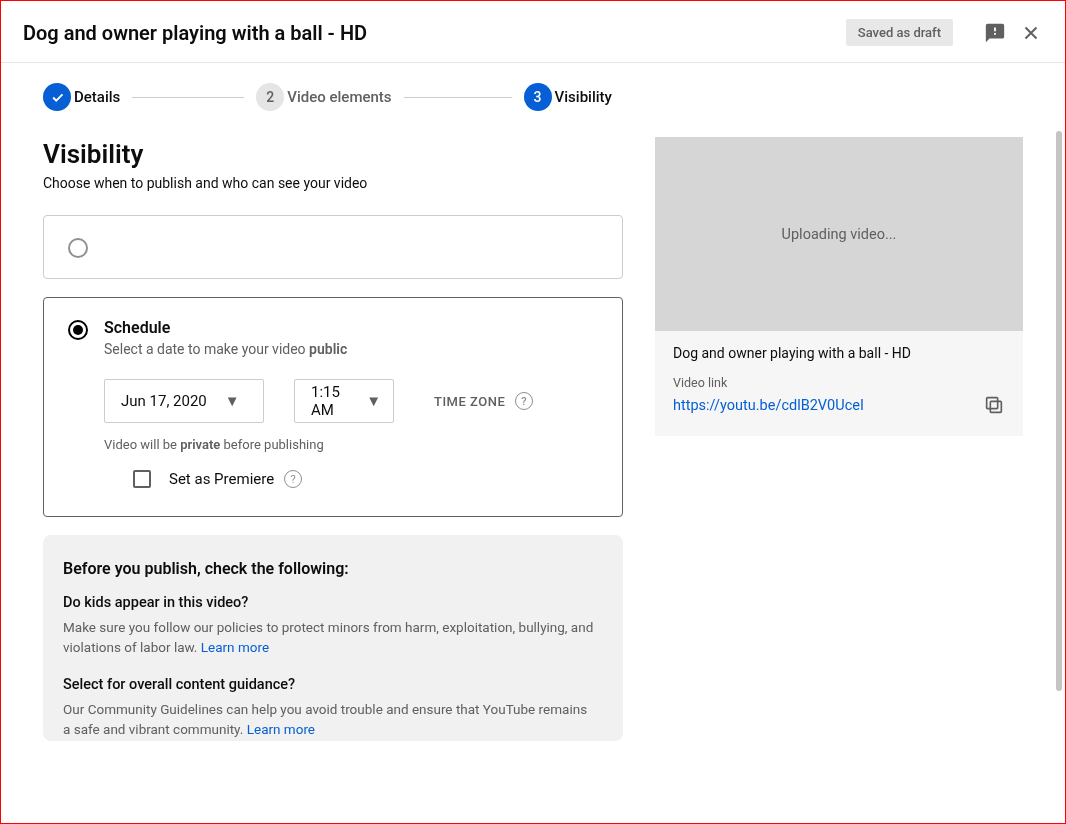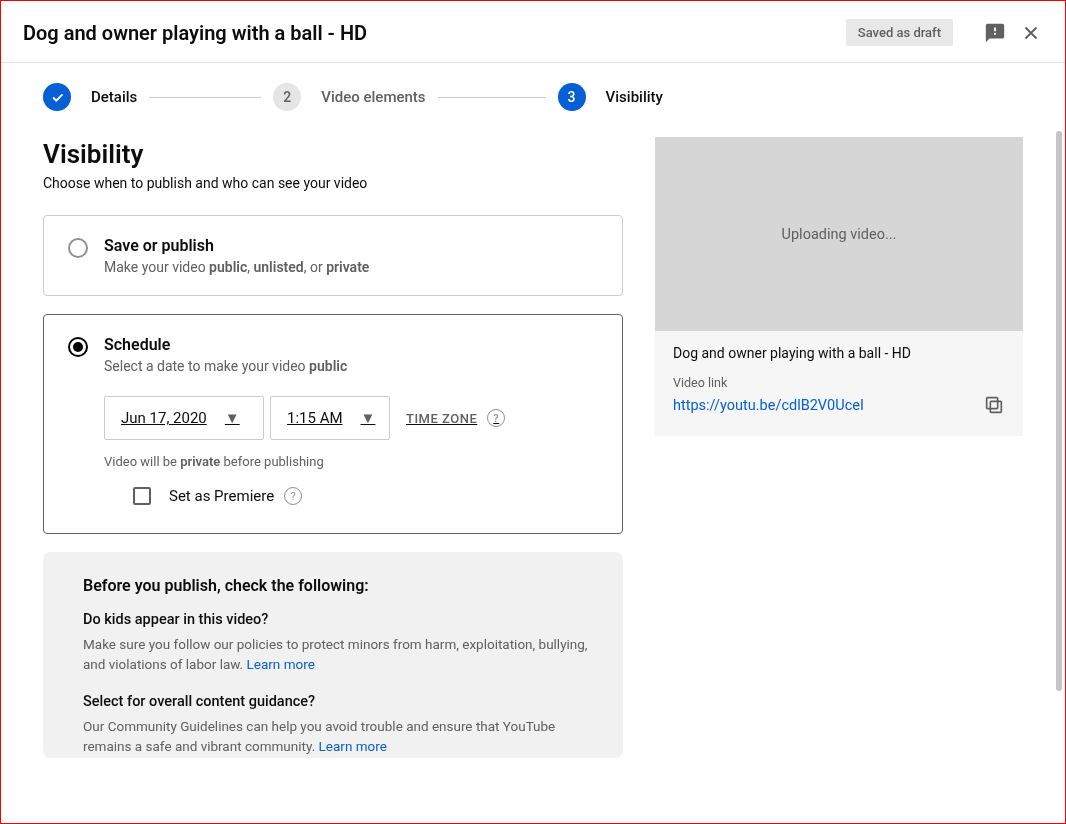--- a/index.html
+++ b/index.html
@@ -60,21 +60,21 @@
   
   .stepper {
     display: flex;
     align-items: center;
     padding: 20px 42px 8px 42px;
     gap: 12px;
   }
   .step {
     display: flex;
     align-items: center;
-    gap: 20px;
+    gap: 3px;
     cursor: pointer;
   }
   .step-circle {
     width: 28px; height: 28px;
     border-radius: 50%;
     display: flex; align-items: center; justify-content: center;
     font-size: 14px;
     font-weight: 500;
   }
   .step-circle.done { background: #065fd4; color: #fff; }
@@ -150,40 +150,39 @@
     margin-bottom: 4px;
   }
   .option-desc {
     font-size: 14px;
     color: #606060;
   }
   .option-desc b { color: #606060; font-weight: 600; }
 
   .date-row {
     display: flex;
-    gap: 6px;
+    gap: 30px;
     align-items: center;
     margin: 22px 0 14px 0;
-    text-decoration: underline;
   }
   .dropdown {
     border: 1px solid #ccc;
     border-radius: 2px;
     height: 44px;
     display: flex;
     align-items: center;
     padding: 0 12px 0 16px;
     font-size: 15px;
     color: #0d0d0d;
     gap: 18px;
     cursor: pointer;
   }
   .dropdown .arrow { color: #606060; }
   .dropdown.date { width: 160px; }
-  .dropdown.time { width: 120px; }
+  .dropdown.time { width: 100px; }
   .tz-label {
     font-size: 13px;
     font-weight: 500;
     color: #606060;
     letter-spacing: 0.5px;
     margin-left: 10px;
     display: flex;
     align-items: center;
     gap: 10px;
     cursor: pointer;
@@ -223,21 +222,21 @@
     color: #0d0d0d;
     display: flex;
     align-items: center;
     gap: 10px;
   }
 
   
   .checklist {
     background: #f1f1f1;
     border-radius: 8px;
-    padding: 24px 28px 2px 40px;
+    padding: 24px 28px 2px 20px;
     margin-top: 18px;
   }
   .checklist-title {
     font-size: 16px;
     font-weight: 600;
     margin-bottom: 16px;
   }
   .checklist-q {
     font-size: 14.5px;
     font-weight: 500;
@@ -393,26 +392,20 @@
   </div>
 
   <div class="body">
 
     <div class="main-col">
       <div class="page-heading">Visibility</div>
       <div class="page-sub">Choose when to publish and who can see your video</div>
 
       <div class="option-box">
         <div class="radio"></div>
-        <div class="option-content">
-          <div class="option-title">Save or publish</div>
-          <div class="option-desc">
-            <span>Make your video </span><b>public</b><span>, </span><b>unlisted</b><span>, or </span><b>private</b>
-          </div>
-        </div>
       </div>
 
       <div class="option-box selected">
         <div class="radio checked"></div>
         <div class="option-content">
           <div class="option-title">Schedule</div>
           <div class="option-desc">
             <span>Select a date to make your video </span><b>public</b>
           </div>
 

